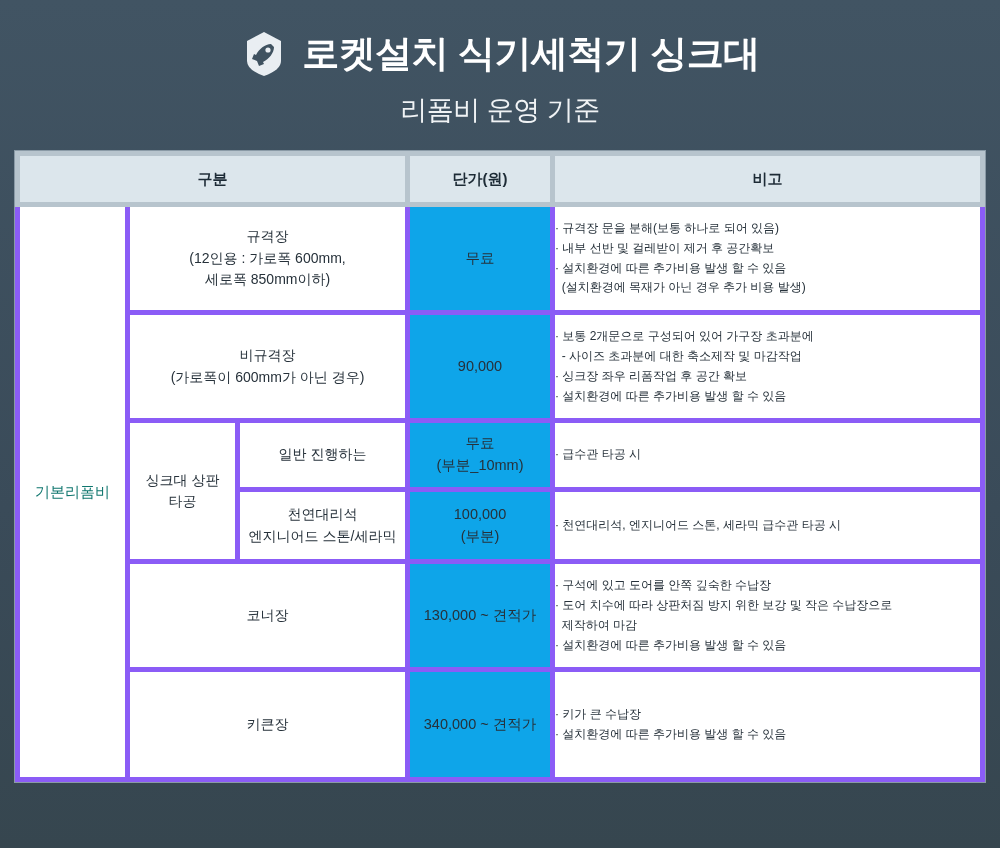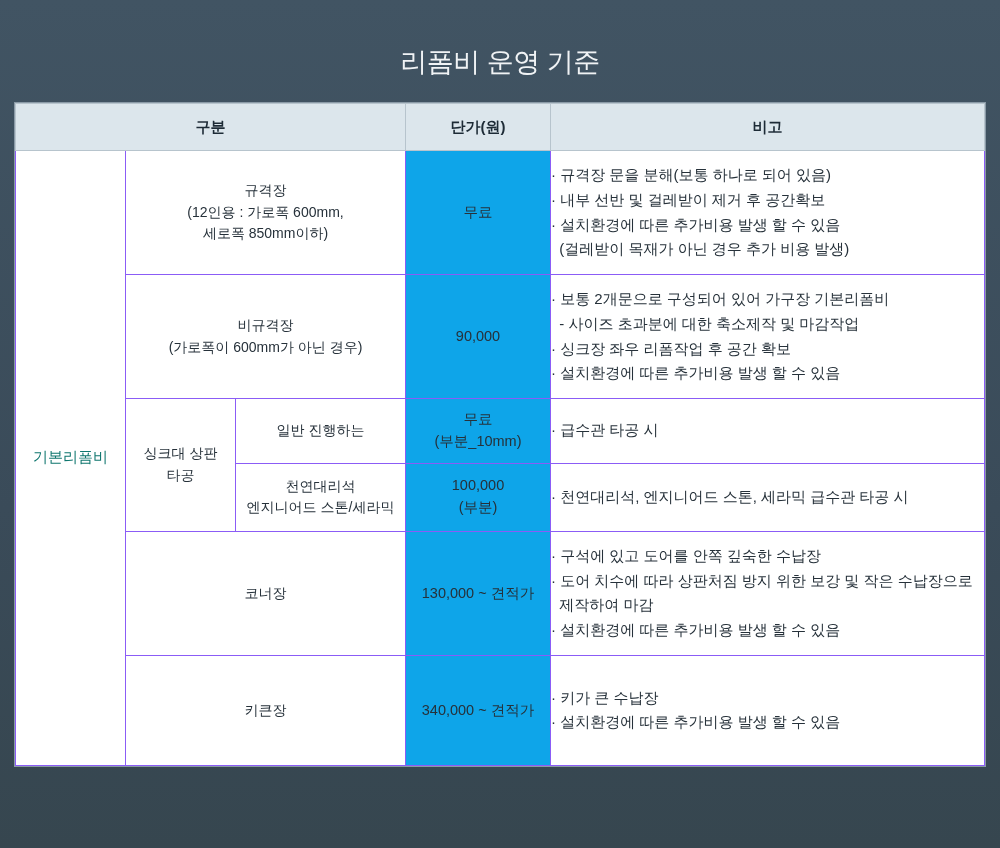--- a/index.html
+++ b/index.html
@@ -61,21 +61,21 @@
     border: 1px solid #8a9aa6;
     background: #ffffff;
     color: #222;
   }
   table.price {
     border-collapse: collapse;
     width: 100%;
     table-layout: fixed;
   }
   table.price th, table.price td {
-    border: 1px solid #8b5cf6;
+    border: 5px solid #8b5cf6;
     vertical-align: middle;
   }
   table.price thead th {
     background: #dce6ec;
     color: #1d2b36;
     font-size: 15px;
     font-weight: bold;
     height: 44px;
     border-color: #b7c4cd;
   }
@@ -101,21 +101,21 @@
   .cell-price {
     background: #0ea5e9;
     text-align: center;
     font-size: 14.5px;
     line-height: 1.5;
     color: #26313a;
     padding: 10px 6px;
   }
   .cell-note {
     text-align: left;
-    font-size: 15px;
+    font-size: 12px;
     line-height: 1.65;
     color: #26313a;
     padding: 12px 0;
   }
   .cell-note ul {
     margin: 0;
     padding: 0;
     list-style: none;
   }
   .cell-note li {
@@ -130,20 +130,30 @@
     color: #e8eef2;
   }
   .notes div { white-space: pre-wrap; }
 </style>
 </head>
 <body>
 
 <div class="page">
 
   <div class="header">
+    <div class="title-row">
+      <span class="logo-mark">
+        <svg width="48" height="48" viewBox="0 0 48 48">
+          <path d="M24 2 L41 11 L41 31 Q41 40 24 46 Q7 40 7 31 L7 11 Z" fill="#e9eef2"></path>
+          <path d="M31 14 C25 14 19 19 16 25 L14 24 L12 29 L17 31 L19 36 L24 34 L23 32 C29 29 34 23 34 17 L31 14 Z" fill="#3f5260"></path>
+          <circle cx="28" cy="20" r="2.6" fill="#e9eef2"></circle>
+        </svg>
+      </span>
+      <span class="main-title">로켓설치 식기세척기 싱크대</span>
+    </div>
     <div class="sub-title">리폼비 운영 기준</div>
   </div>
 
   <div class="table-wrap">
     <table class="price">
       <colgroup>
         <col class="col-group">
         <col class="col-sub">
         <col class="col-item">
         <col class="col-price">
@@ -162,32 +172,32 @@
           <td class="cell-group" rowspan="6">기본리폼비</td>
           <td class="cell-item" colspan="2" style="white-space:pre-line;">규격장
 (12인용 : 가로폭 600mm,
 세로폭 850mm이하)</td>
           <td class="cell-price" style="white-space:pre-line;">무료</td>
           <td class="cell-note">
             <ul>
               <li>· 규격장 문을 분해(보통 하나로 되어 있음)</li>
               <li>· 내부 선반 및 걸레받이 제거 후 공간확보</li>
               <li>· 설치환경에 따른 추가비용 발생 할 수 있음</li>
-              <li>  (걸레받이 목재가 아닌 경우 추가 비용 발생)</li>
+              <li>  (설치환경에 목재가 아닌 경우 추가 비용 발생)</li>
             </ul>
           </td>
         </tr>
 
         <tr>
           <td class="cell-item" colspan="2" style="white-space:pre-line;">비규격장
 (가로폭이 600mm가 아닌 경우)</td>
           <td class="cell-price" style="white-space:pre-line;">90,000</td>
           <td class="cell-note">
             <ul>
-              <li>· 보통 2개문으로 구성되어 있어 가구장 기본리폼비</li>
+              <li>· 보통 2개문으로 구성되어 있어 가구장 초과분에</li>
               <li>  - 사이즈 초과분에 대한 축소제작 및 마감작업</li>
               <li>· 싱크장 좌우 리폼작업 후 공간 확보</li>
               <li>· 설치환경에 따른 추가비용 발생 할 수 있음</li>
             </ul>
           </td>
         </tr>
 
         <tr>
           <td class="cell-item" rowspan="2" style="white-space:pre-line;">싱크대 상판
 타공</td>

